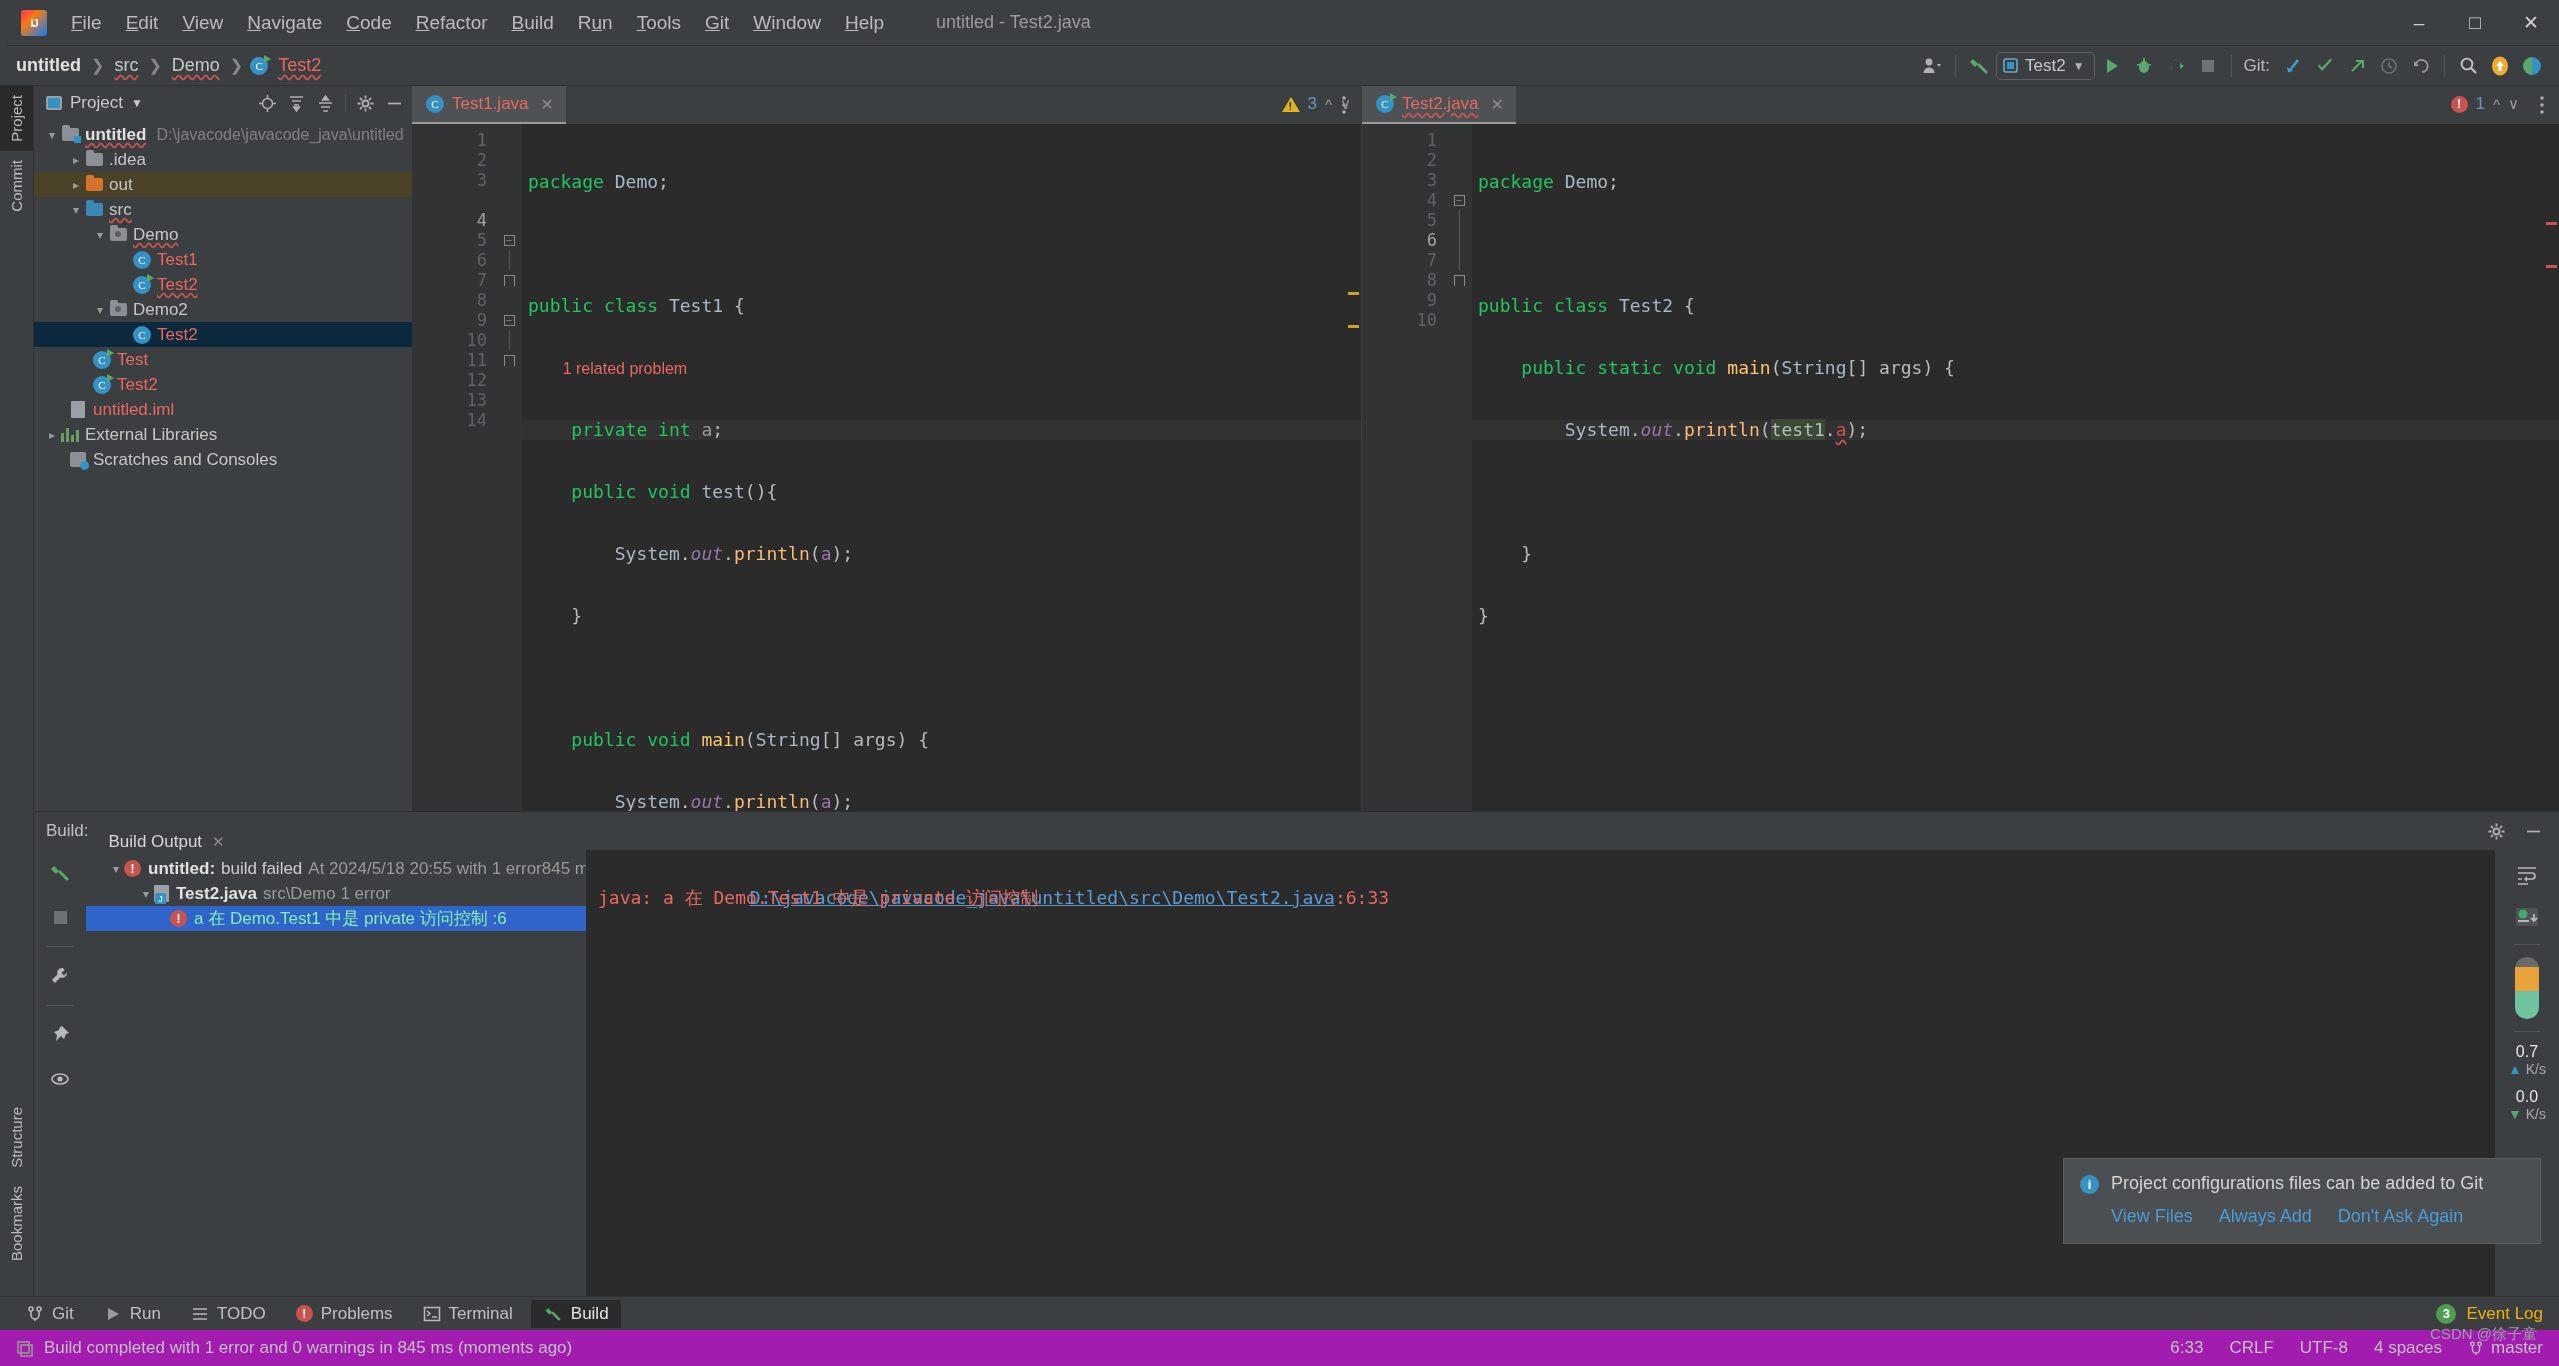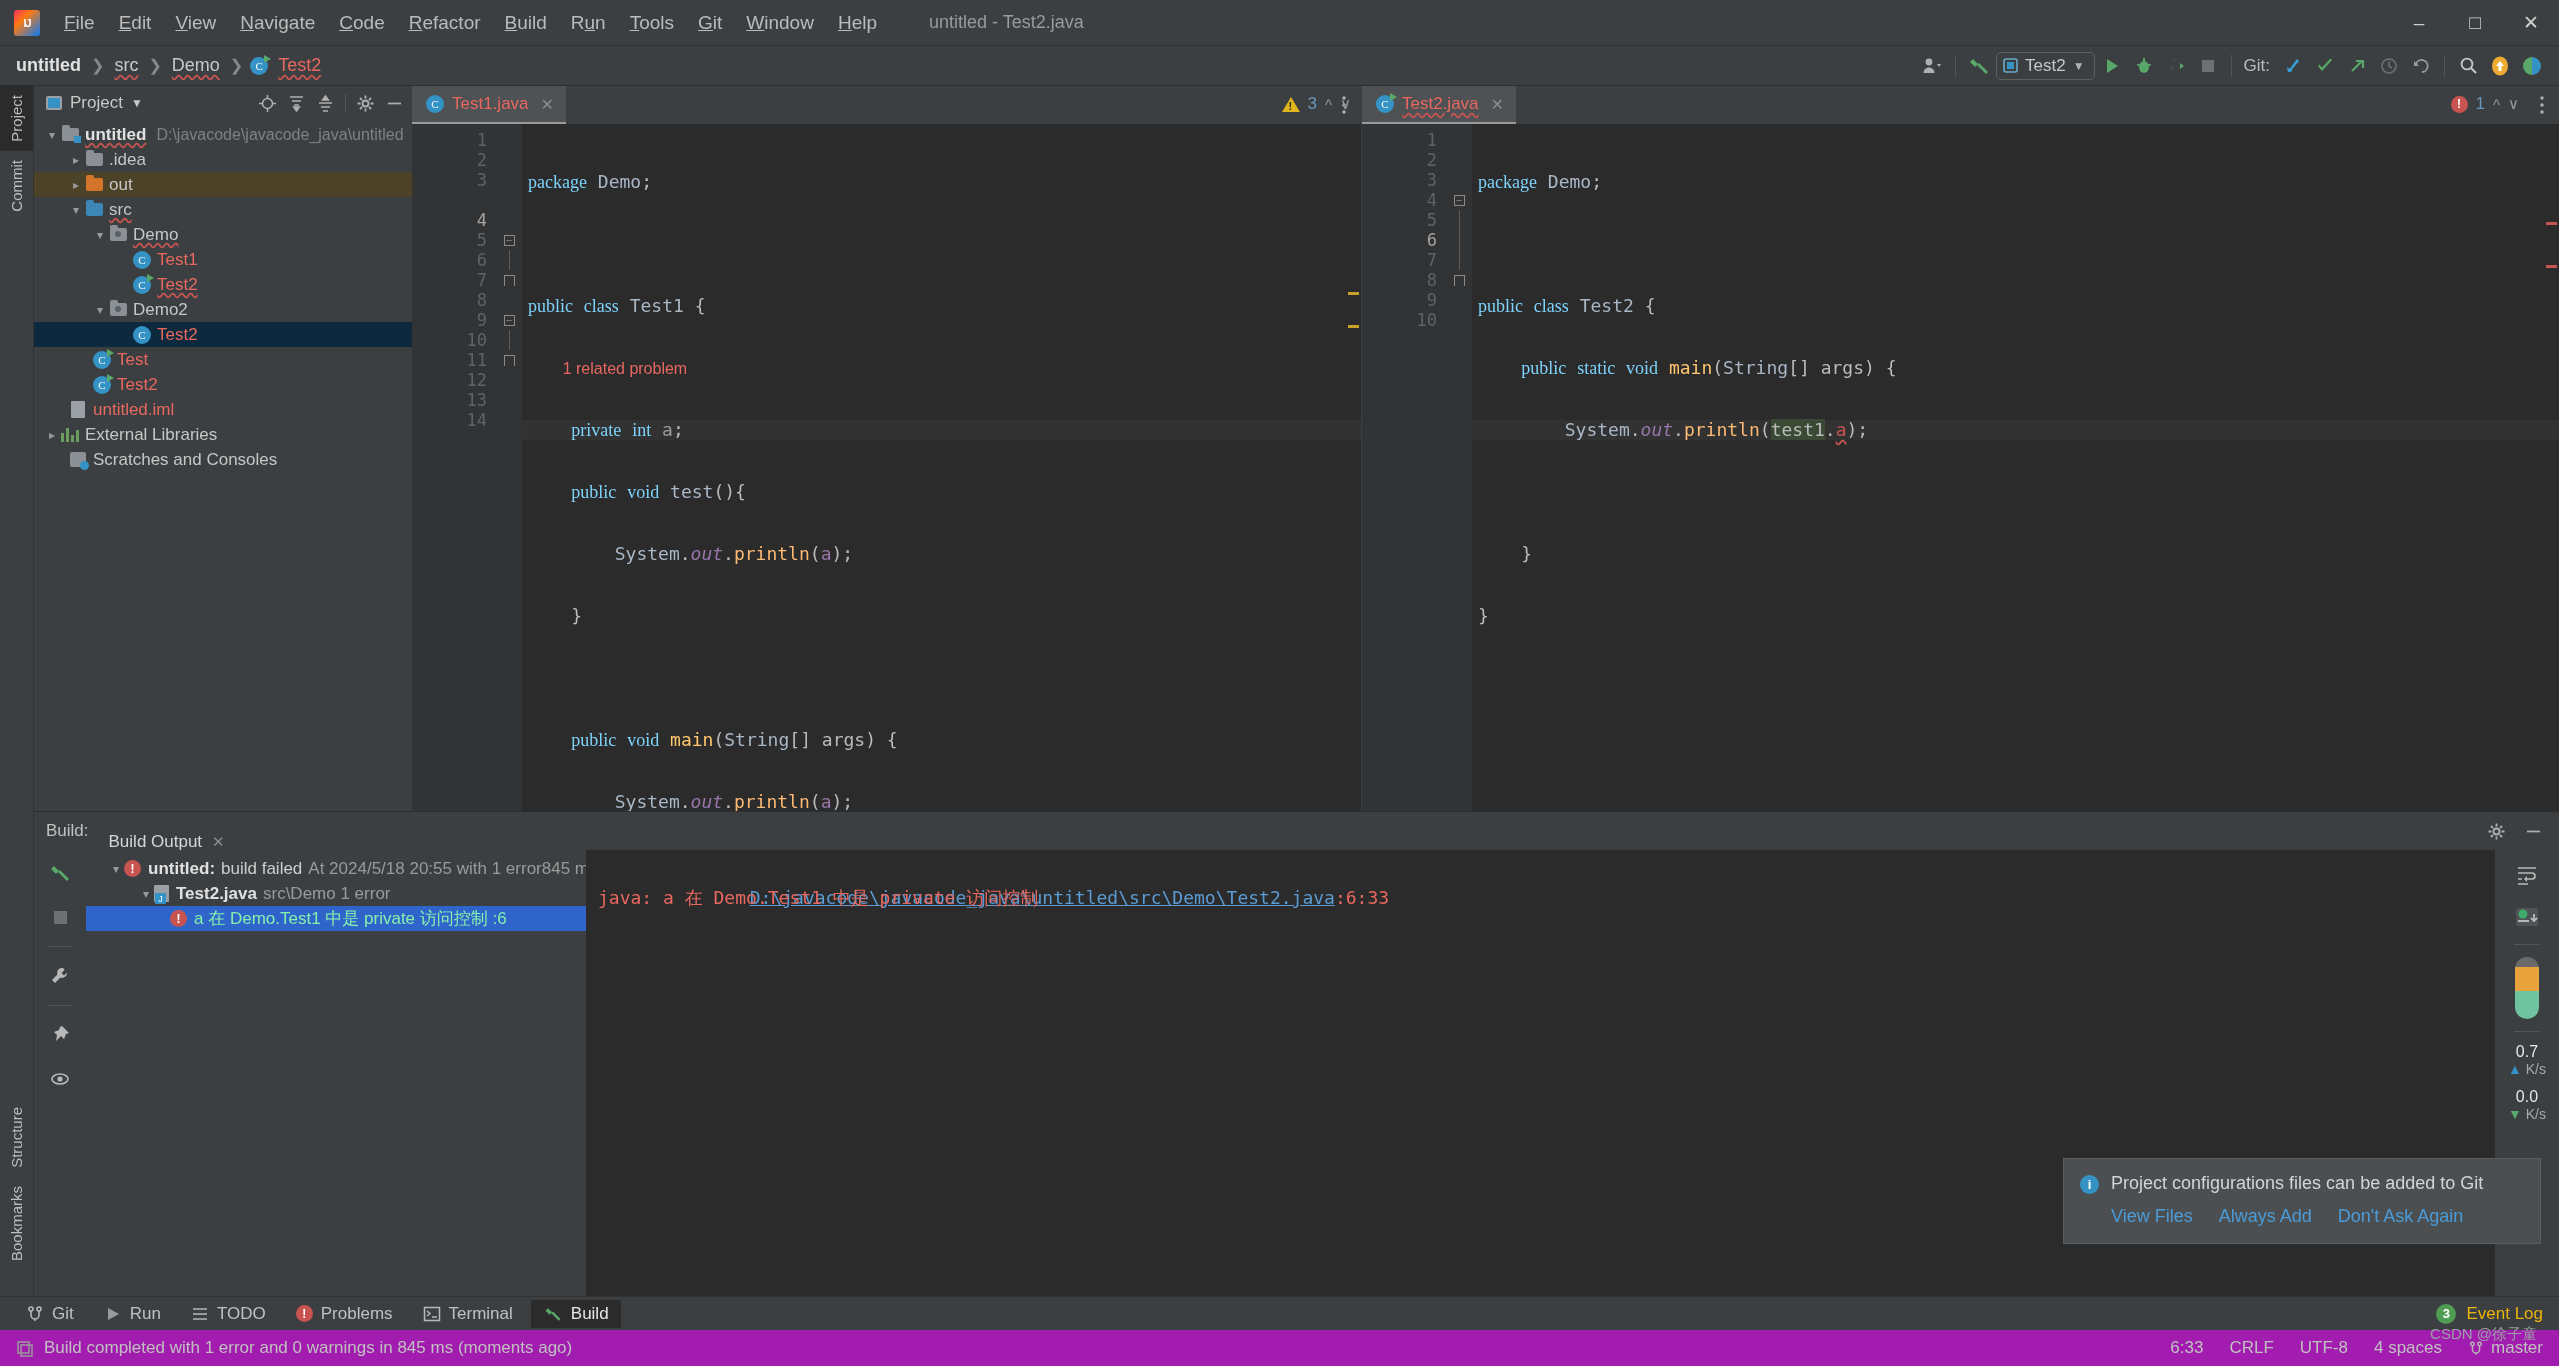--- a/index.html
+++ b/index.html
@@ -8,21 +8,21 @@
     background: #3c3f41;
     font-family: "Liberation Sans", sans-serif;
     overflow: hidden;
     color: #bbbbbb;
   }
   .app { position: relative; width: 2559px; height: 1366px; display: flex; flex-direction: column; }
 
   
   .titlebar {
     height: 46px; background: #3c3f41; display: flex; align-items: center;
-    border-bottom: 1px solid #323232; flex: none;
+    border-bottom: 1px solid #323232; flex: none; margin-left: 7px;
   }
   .ij-logo {
     width: 26px; height: 26px; margin-left: 14px; margin-right: 12px;
     background: linear-gradient(135deg,#fe315d 0%,#f97a12 35%,#087cfa 100%);
     border-radius: 3px; position: relative;
   }
   .ij-logo::after {
     content: "IJ"; position: absolute; left: 0; top: 0; right: 0; bottom: 0;
     color: #fff; font-size: 11px; font-weight: bold; display: flex;
     align-items: center; justify-content: center; letter-spacing: -1px;
@@ -144,21 +144,21 @@
   .foldcol { width: 26px; flex: none; background: #313335; position: relative; padding-top: 6px; }
   .fold { height: 20px; display: flex; align-items: center; justify-content: center; color:#888; }
   .fold .box { width: 11px; height: 11px; border: 1px solid #8a8a8a; display:flex; align-items:center; justify-content:center; font-size: 11px; line-height: 1; }
   .fold .tri { width: 11px; height: 11px; border: 1px solid #8a8a8a; border-bottom: none; position: relative; }
   .code {
     flex: 1; font-family: "DejaVu Sans Mono", monospace; font-size: 18px;
     padding-top: 6px; position: relative; overflow: hidden; white-space: pre;
   }
   .code .cl { height: 20px; line-height: 20px; padding-left: 6px; }
   .code .cl.cur { background: #323232; }
-  .kw { color: #7dd3fc; font-family: Liberation Serif, serif; }
+  .kw { color: #22c55e; }
   .ty { color: #a9b7c6; }
   .fn { color: #ffc66d; }
   .fld { color: #9876aa; font-style: italic; }
   .pl { color: #fdba74; }
   .err-inline { color: #e8685f; font-family: "Liberation Sans", sans-serif; font-size: 16px; }
   .hl-brown { background: #4b3f33; }
   .hl-green { background: #3a4a35; }
   .err-squig { text-decoration: underline wavy #c75450; text-underline-offset: 3px; }
   .inspect {
     position: absolute; right: 10px; top: 8px; display: flex; align-items: center; gap: 8px;

